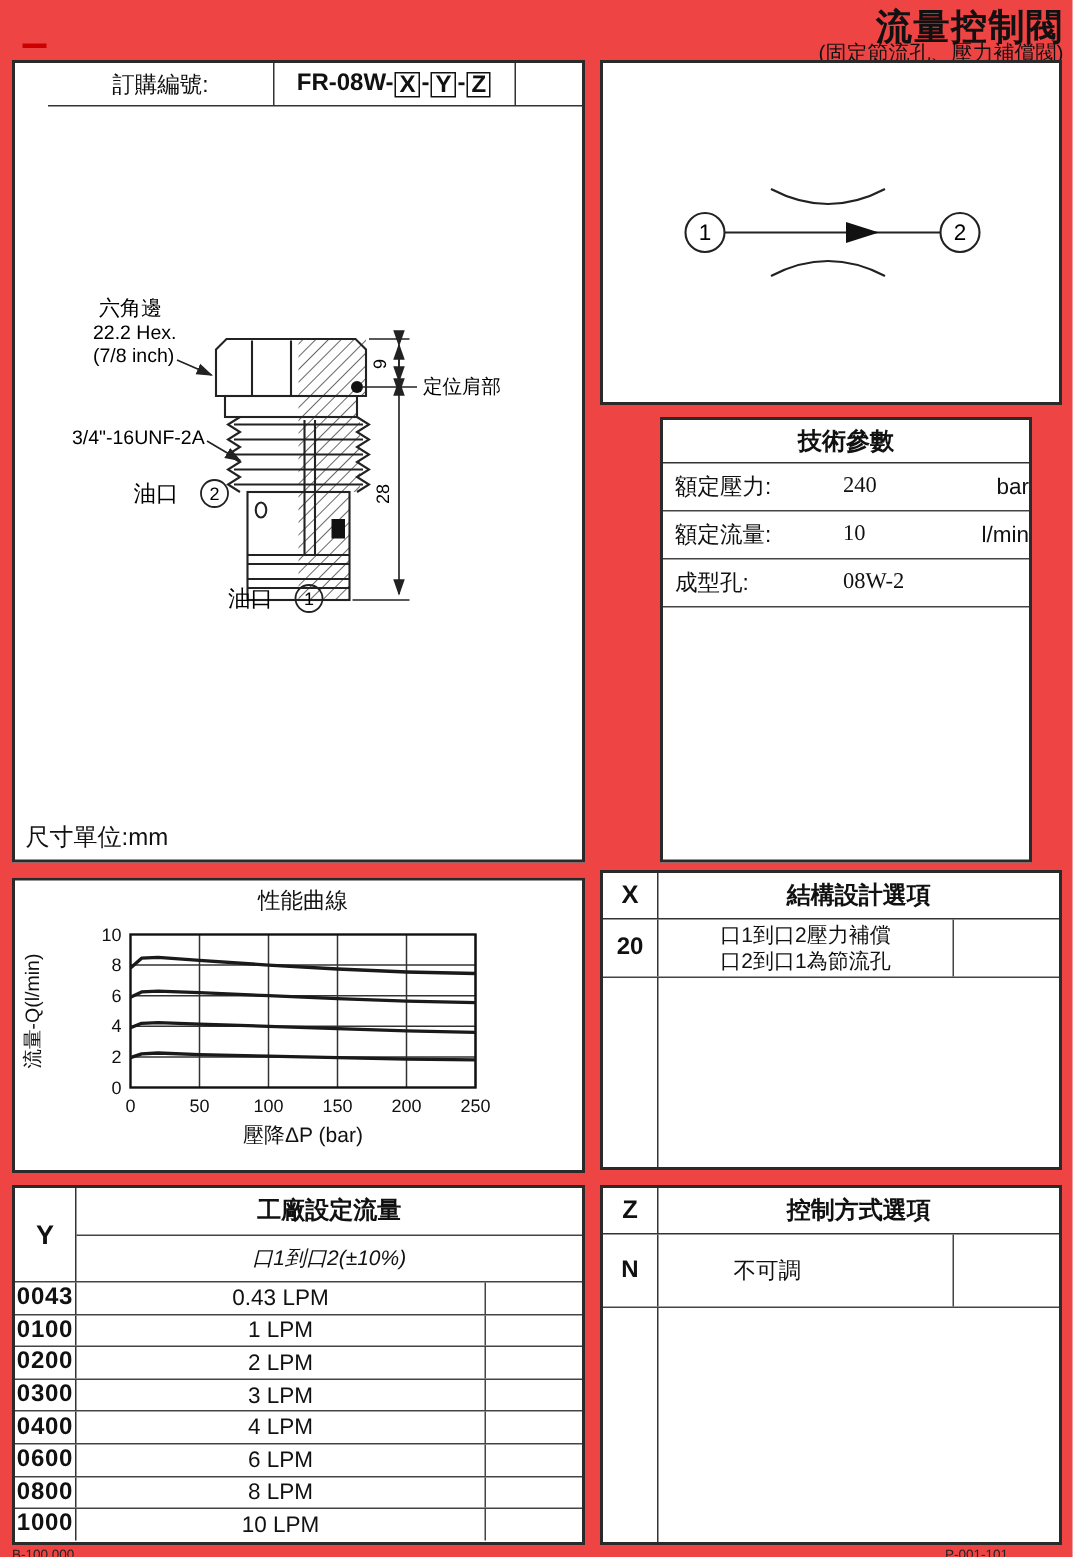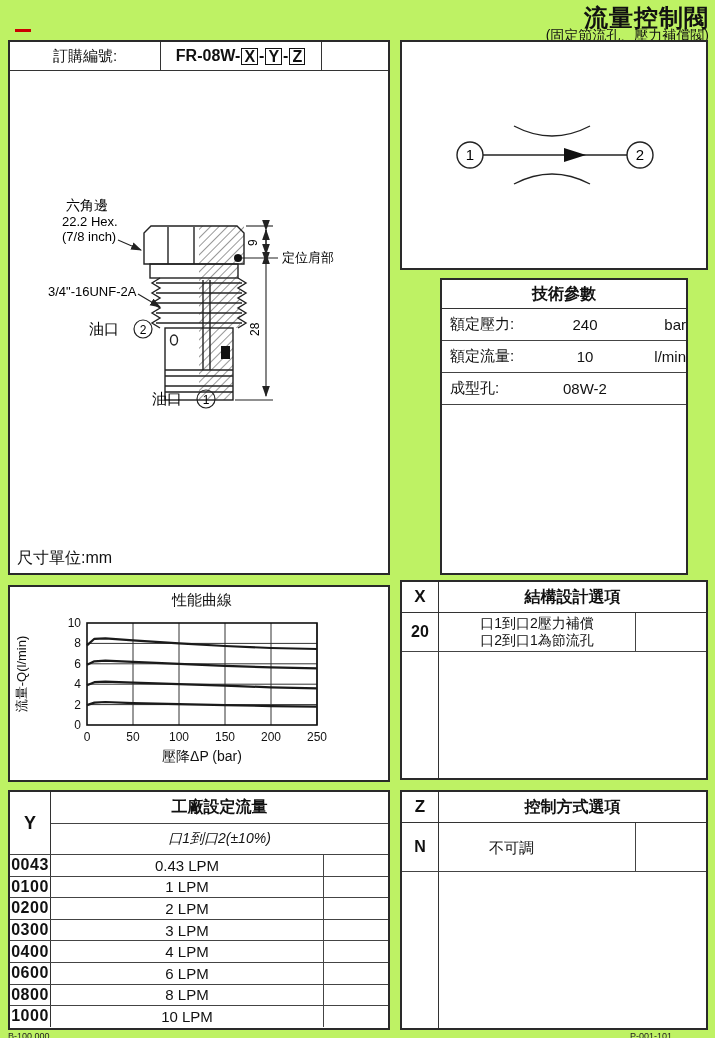--- a/index.html
+++ b/index.html
@@ -1,37 +1,37 @@
 <!DOCTYPE html>
 <html><head>
 <meta charset="utf-8">
 <style>
   html,body{margin:0;padding:0;background:#e8e8e8;}
-  .page{position:relative;width:715px;height:1038px;background:#bef264;overflow:hidden;
+  .page{position:relative;width:715px;height:1038px;background:#ef4444;overflow:hidden;
         font-family:"Liberation Sans",sans-serif;color:#111;}
   .abs{position:absolute;}
   .box{position:absolute;border:2px solid #2a2a2a;background:#fff;box-sizing:border-box;}
   
   .page-title{position:absolute;top:2px;right:6px;font-size:24px;font-weight:bold;letter-spacing:1px;}
   .page-subtitle{position:absolute;top:27px;right:6px;font-size:14px;font-weight:normal;text-align:center;}
   .red-mark{position:absolute;left:15px;top:29px;width:16px;height:3px;background:#cc0000;}
   
   .order-row{display:flex;height:28px;border-bottom:1.5px solid #333;align-items:stretch;}
   .order-row .c1{width:150px;display:flex;align-items:center;justify-content:center;font-size:15px;}
   .order-row .c2{width:160px;border-left:1.5px solid #333;border-right:1.5px solid #333;
                  display:flex;align-items:center;justify-content:center;font-size:16px;font-weight:bold;}
   .order-row .c3{flex:1;}
   .codebox{display:inline-block;border:1.6px solid #111;padding:0 2px;margin:0 1px;line-height:15px;}
   .unit-note{position:absolute;left:7px;bottom:4px;font-size:16px;}
   
   .pt-title{height:28px;border-bottom:1.5px solid #333;display:flex;align-items:center;justify-content:center;
             font-size:16px;font-weight:bold;}
   .pt-row{height:31px;border-bottom:1.2px solid #444;display:flex;align-items:center;font-size:15px;}
   .pt-row .lab{width:112px;padding-left:8px;}
-  .pt-row .val{flex:1;text-align:center;}
+  .pt-row .val{flex:1;font-family:Liberation Serif, serif;}
   .pt-row .unit{width:78px;text-align:right;}
   
   .opt-head{height:30px;border-bottom:1.5px solid #333;display:flex;align-items:stretch;}
   .opt-head .code{width:36px;border-right:1.5px solid #333;display:flex;align-items:center;justify-content:center;
                   font-size:17px;font-weight:bold;}
   .opt-head .ttl{flex:1;display:flex;align-items:center;justify-content:center;font-size:16px;font-weight:bold;}
   .opt-row{border-bottom:1.2px solid #444;display:flex;align-items:stretch;}
   .opt-row .code{width:36px;border-right:1.5px solid #333;display:flex;align-items:center;justify-content:center;
                  font-size:16px;font-weight:bold;}
   .opt-row .body{flex:1;border-right:1.2px solid #444;display:flex;flex-direction:column;
@@ -59,21 +59,21 @@
 </style>
 </head>
 <body>
 
 <div class="page">
 
   <div class="red-mark"></div>
   <div class="page-title">流量控制閥</div>
   <div class="page-subtitle">(固定節流孔、壓力補償閥)</div>
 
-  <div class="box" style="left:8px;top:40px;width:382px;height:535px;">
+  <div class="box" style="left:8px;top:40px;width:382px;height:535px;padding-left:22px;">
     <div class="order-row">
       <div class="c1">訂購編號:</div>
       <div class="c2">
         <span>FR-08W-</span>
           <span class="codebox">X</span>
           <span>-</span>
           <span class="codebox">Y</span>
           <span>-</span>
           <span class="codebox">Z</span>
       </div>

